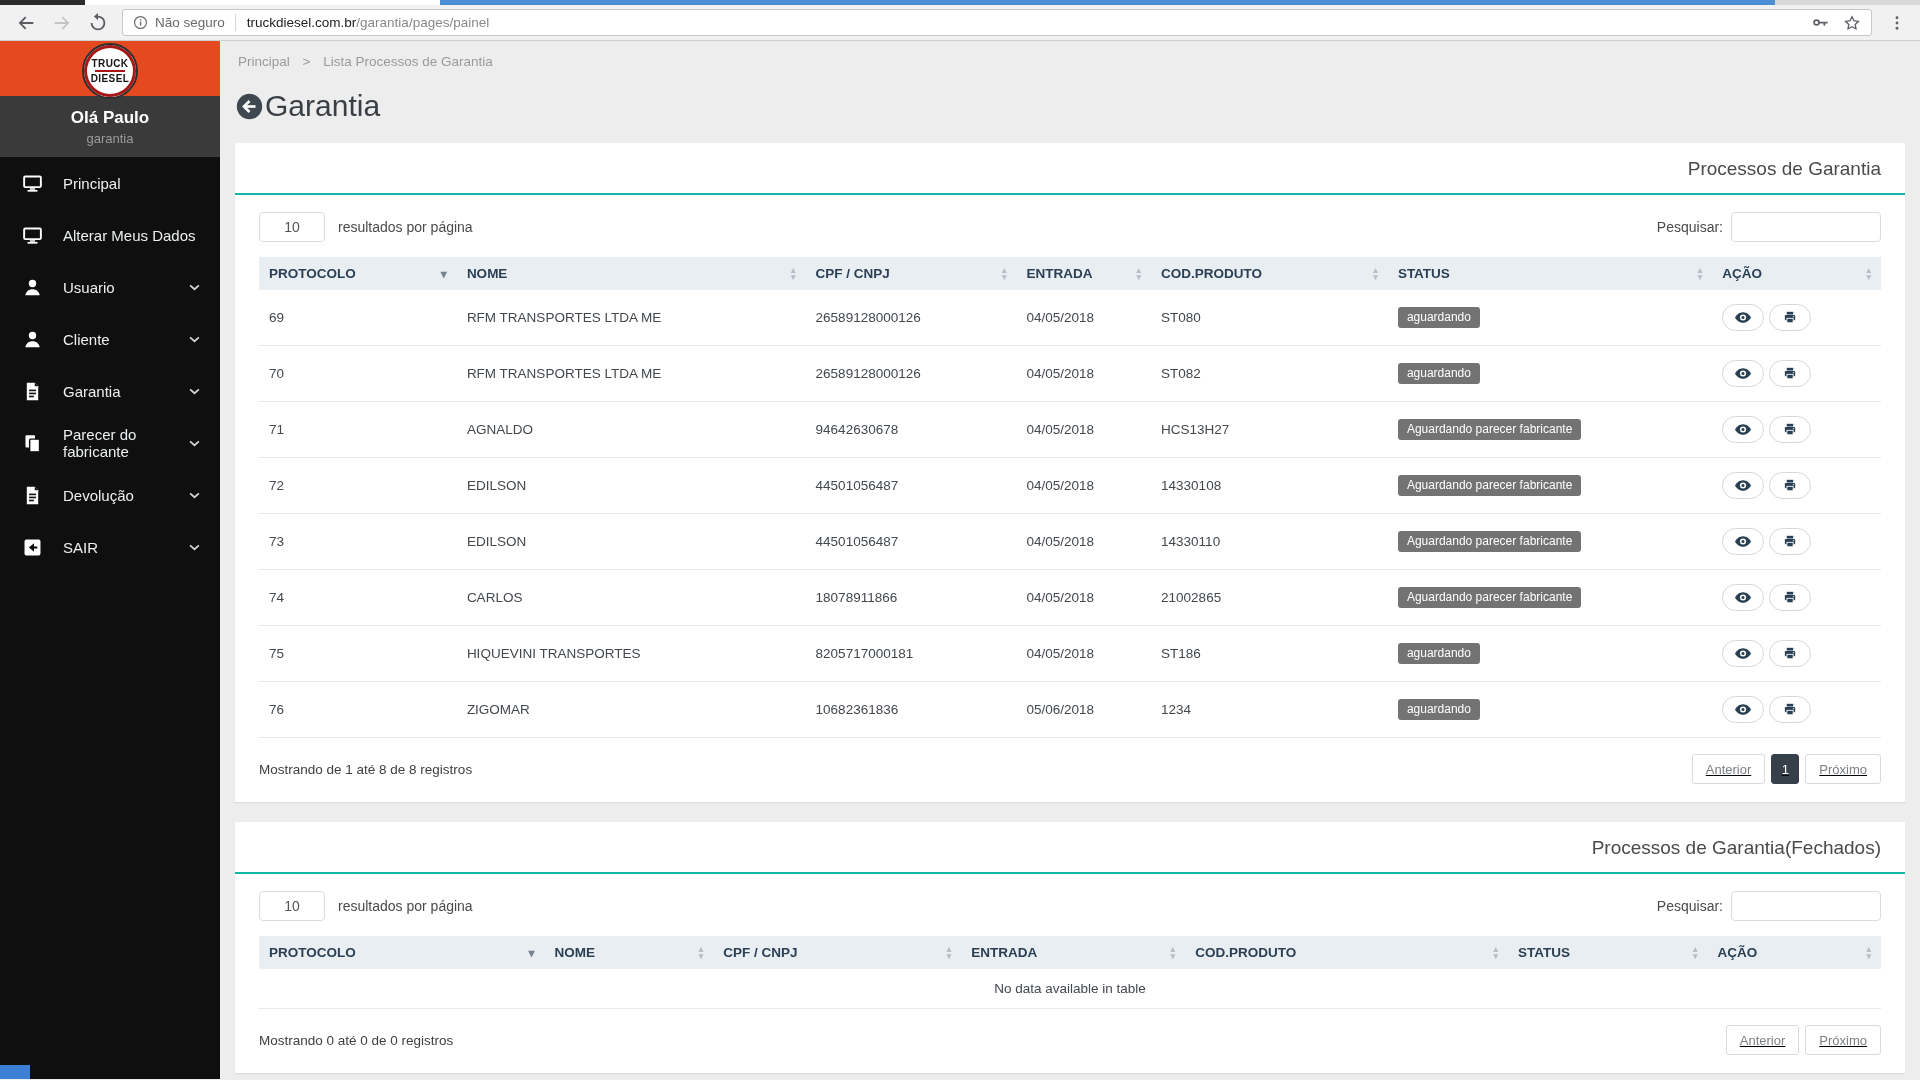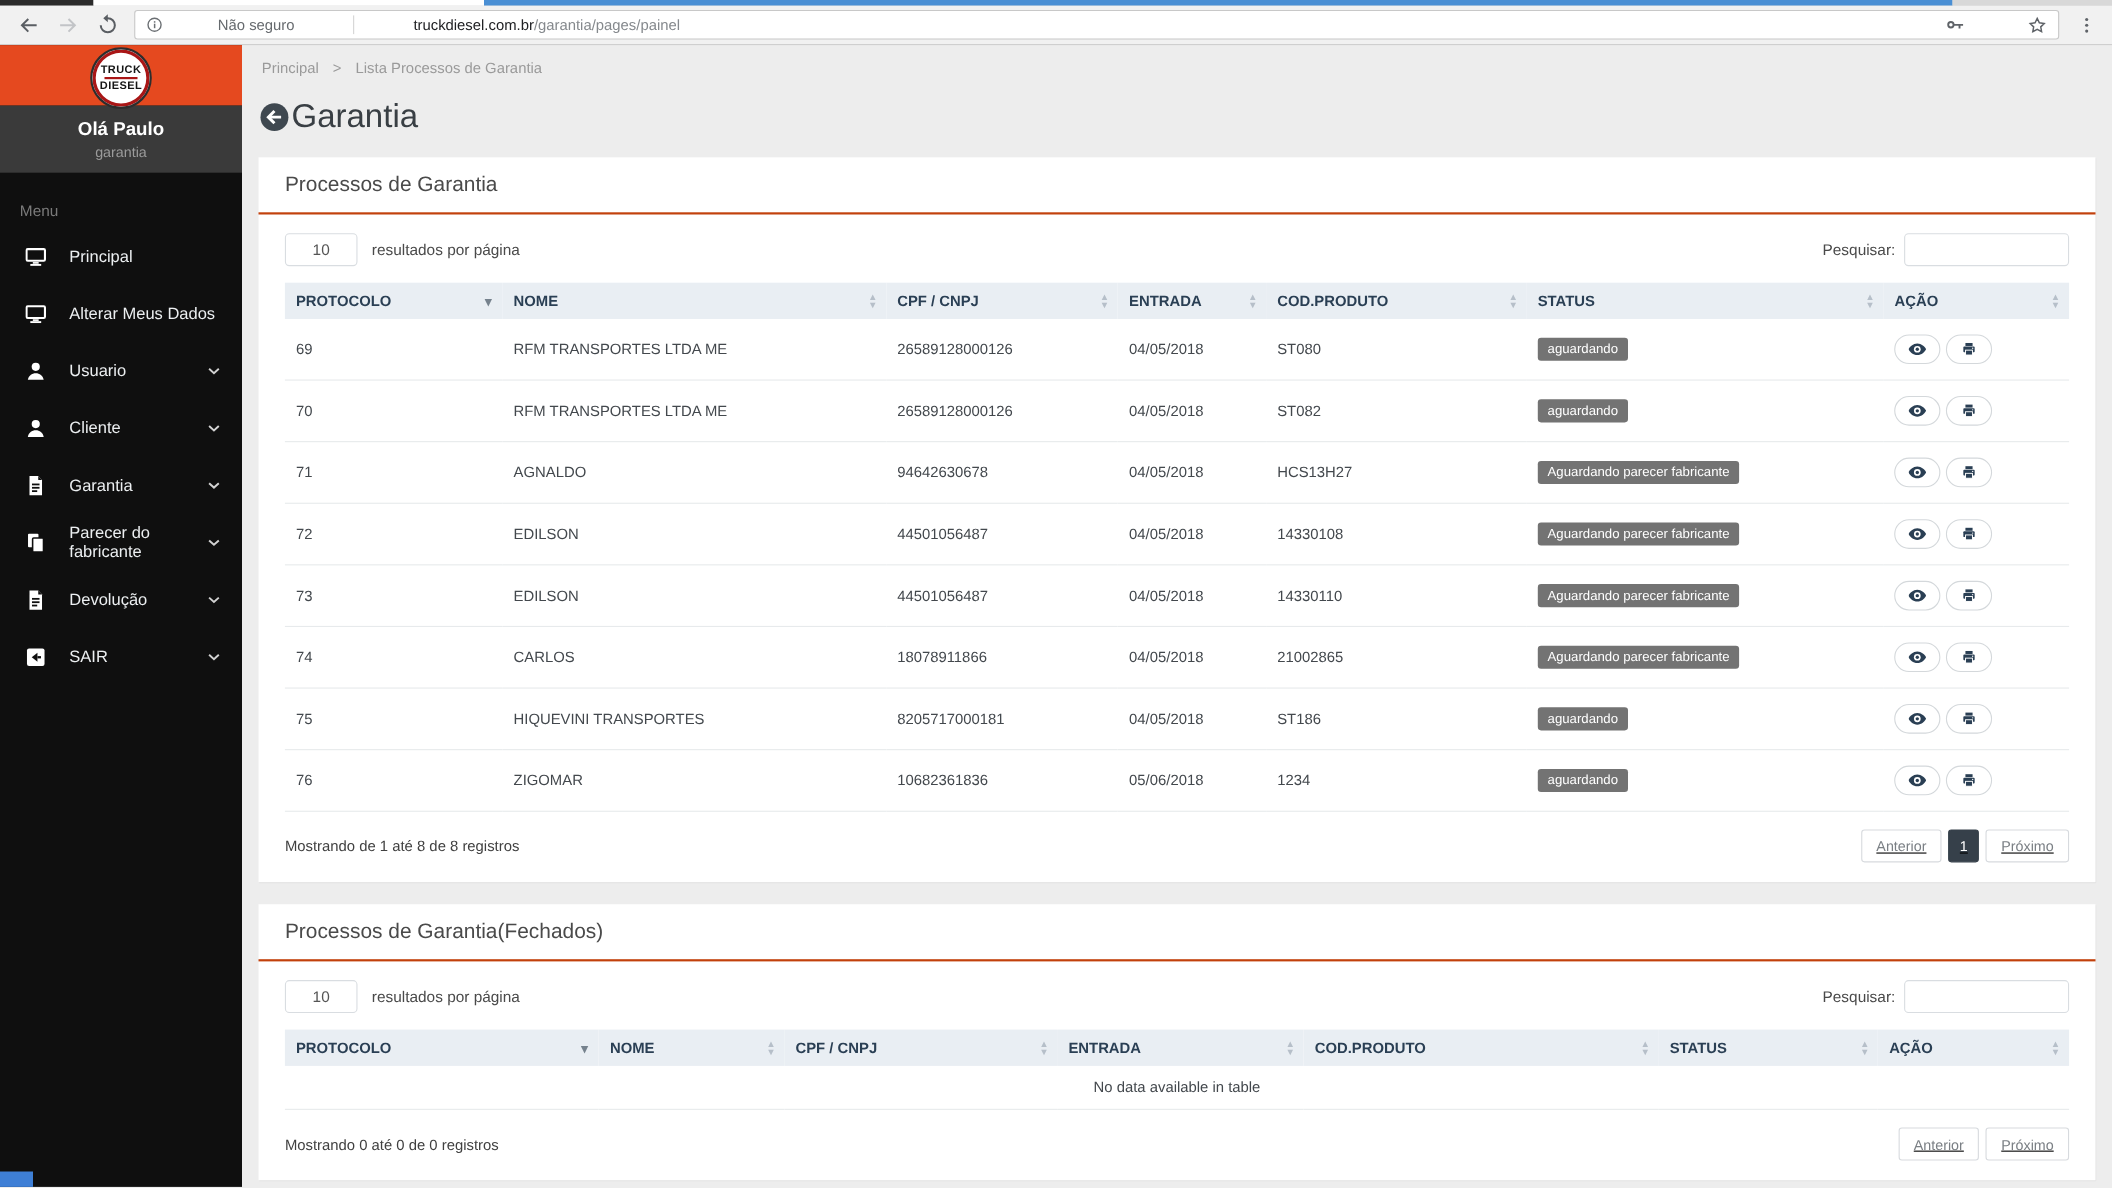--- a/index.html
+++ b/index.html
@@ -19,21 +19,21 @@
   .seg-blue  { left:440px; width:1335px; background:#4a8fd4; }
   .seg-grey  { left:1775px; width:145px; background:#d8d8d8; }
 
   .toolbar { height:36px; display:flex; align-items:center; padding:0 8px;
              background:#f1f1f1; border-bottom:1px solid #cfcfcf; }
   .nav-btn { width:22px; height:22px; margin:0 7px; color:#5a5e63; flex-shrink:0; }
   .nav-btn.disabled { color:#c2c4c7; }
   .nav-btn svg, .icn svg { width:100%; height:100%; display:block; }
 
   .urlbar { flex:1; height:27px; background:#fff; border:1px solid #c8c8c8;
-            border-radius:3px; display:flex; align-items:center; padding:0 10px; margin:0 10px 0 6px;gap:43px; }
+            border-radius:3px; display:flex; align-items:center; padding:0 10px; margin:0 10px 0 6px; }
   .info-icn { width:15px; height:15px; color:#6b6f73; flex-shrink:0; }
   .secure-label { color:#666a6e; font-size:13.5px; margin:0 10px 0 7px; white-space:nowrap; }
   .vdiv { width:1px; height:17px; background:#d4d4d4; margin-right:11px; }
   .url-text { font-size:13.5px; color:#202124; white-space:nowrap; flex:1; }
   .url-text .path { color:#85898d;text-align:right; }
   .key-icn { width:19px; height:19px; color:#5f6368; margin-left:12px; flex-shrink:0; }
   .star-icn { width:18px; height:18px; color:#5f6368; margin-left:13px; flex-shrink:0; }
   .dots-icn { width:18px; height:18px; color:#5f6368; margin:0 6px; flex-shrink:0; }
 
   
@@ -68,21 +68,21 @@
 
   
   .main { flex:1; padding:0 15px; overflow:hidden; }
   .breadcrumb { margin:13px 3px 0; font-size:13.5px; color:#9a9a9a; }
   .bc-sep { margin:0 9px; }
   .page-title { display:flex; align-items:center; margin-top:20px; font-size:30px; color:#393f44; }
   .pt-icon { width:29px; height:29px; margin-right:1px; }
   .pt-icon svg { width:100%; height:100%; display:block; }
 
   .panel { background:#fff; margin-top:20px; box-shadow:0 1px 1px rgba(0,0,0,.07); }
-  .panel-head { padding:15px 24px 13px; border-bottom:2px solid #c2410c; }
+  .panel-head { padding:15px 24px 13px; border-bottom:2px solid #14b8a6;text-align:right; }
   .panel-head h2 { margin:0; font-size:19px; font-weight:400; color:#4a4a4a; }
   .panel-body { padding:17px 24px 18px; }
 
   .controls { display:flex; justify-content:space-between; align-items:center; margin-bottom:15px; }
   .ctl-left, .ctl-right { display:flex; align-items:center; }
   .per-page { width:66px; height:30px; border:1px solid #d9dde1; border-radius:4px;
               text-align:center; font-size:14px; color:#555; background:#fff;
               font-family:"Liberation Sans",sans-serif; }
   .pp-label { font-size:14px; color:#4a4a4a; margin-left:13px; }
   .search-label { font-size:14px; color:#4a4a4a; margin-right:8px; }
@@ -185,21 +185,20 @@
       <div class="logo-circle">
         <span class="l1">TRUCK</span>
         <span class="logo-rule"></span>
         <span class="l2">DIESEL</span>
       </div>
     </div>
     <div class="user-block">
       <div class="greeting">Olá Paulo</div>
       <div class="role">garantia</div>
     </div>
-    <div class="menu-label">Menu</div>
     <nav id="sidebar-menu">
         <div class="menu-item">
     <span class="mi-icon">
             <svg viewBox="0 0 20 20">
               <rect x="1.2" y="2.6" width="17.6" height="11.2" rx="1.2" fill="none" stroke="currentColor" stroke-width="2"></rect>
               <rect x="7.2" y="15" width="5.6" height="1.6" fill="currentColor"></rect>
               <rect x="4.8" y="16.8" width="10.4" height="1.8" fill="currentColor"></rect>
             </svg>
           </span>
     <span class="mi-label">Principal</span>

